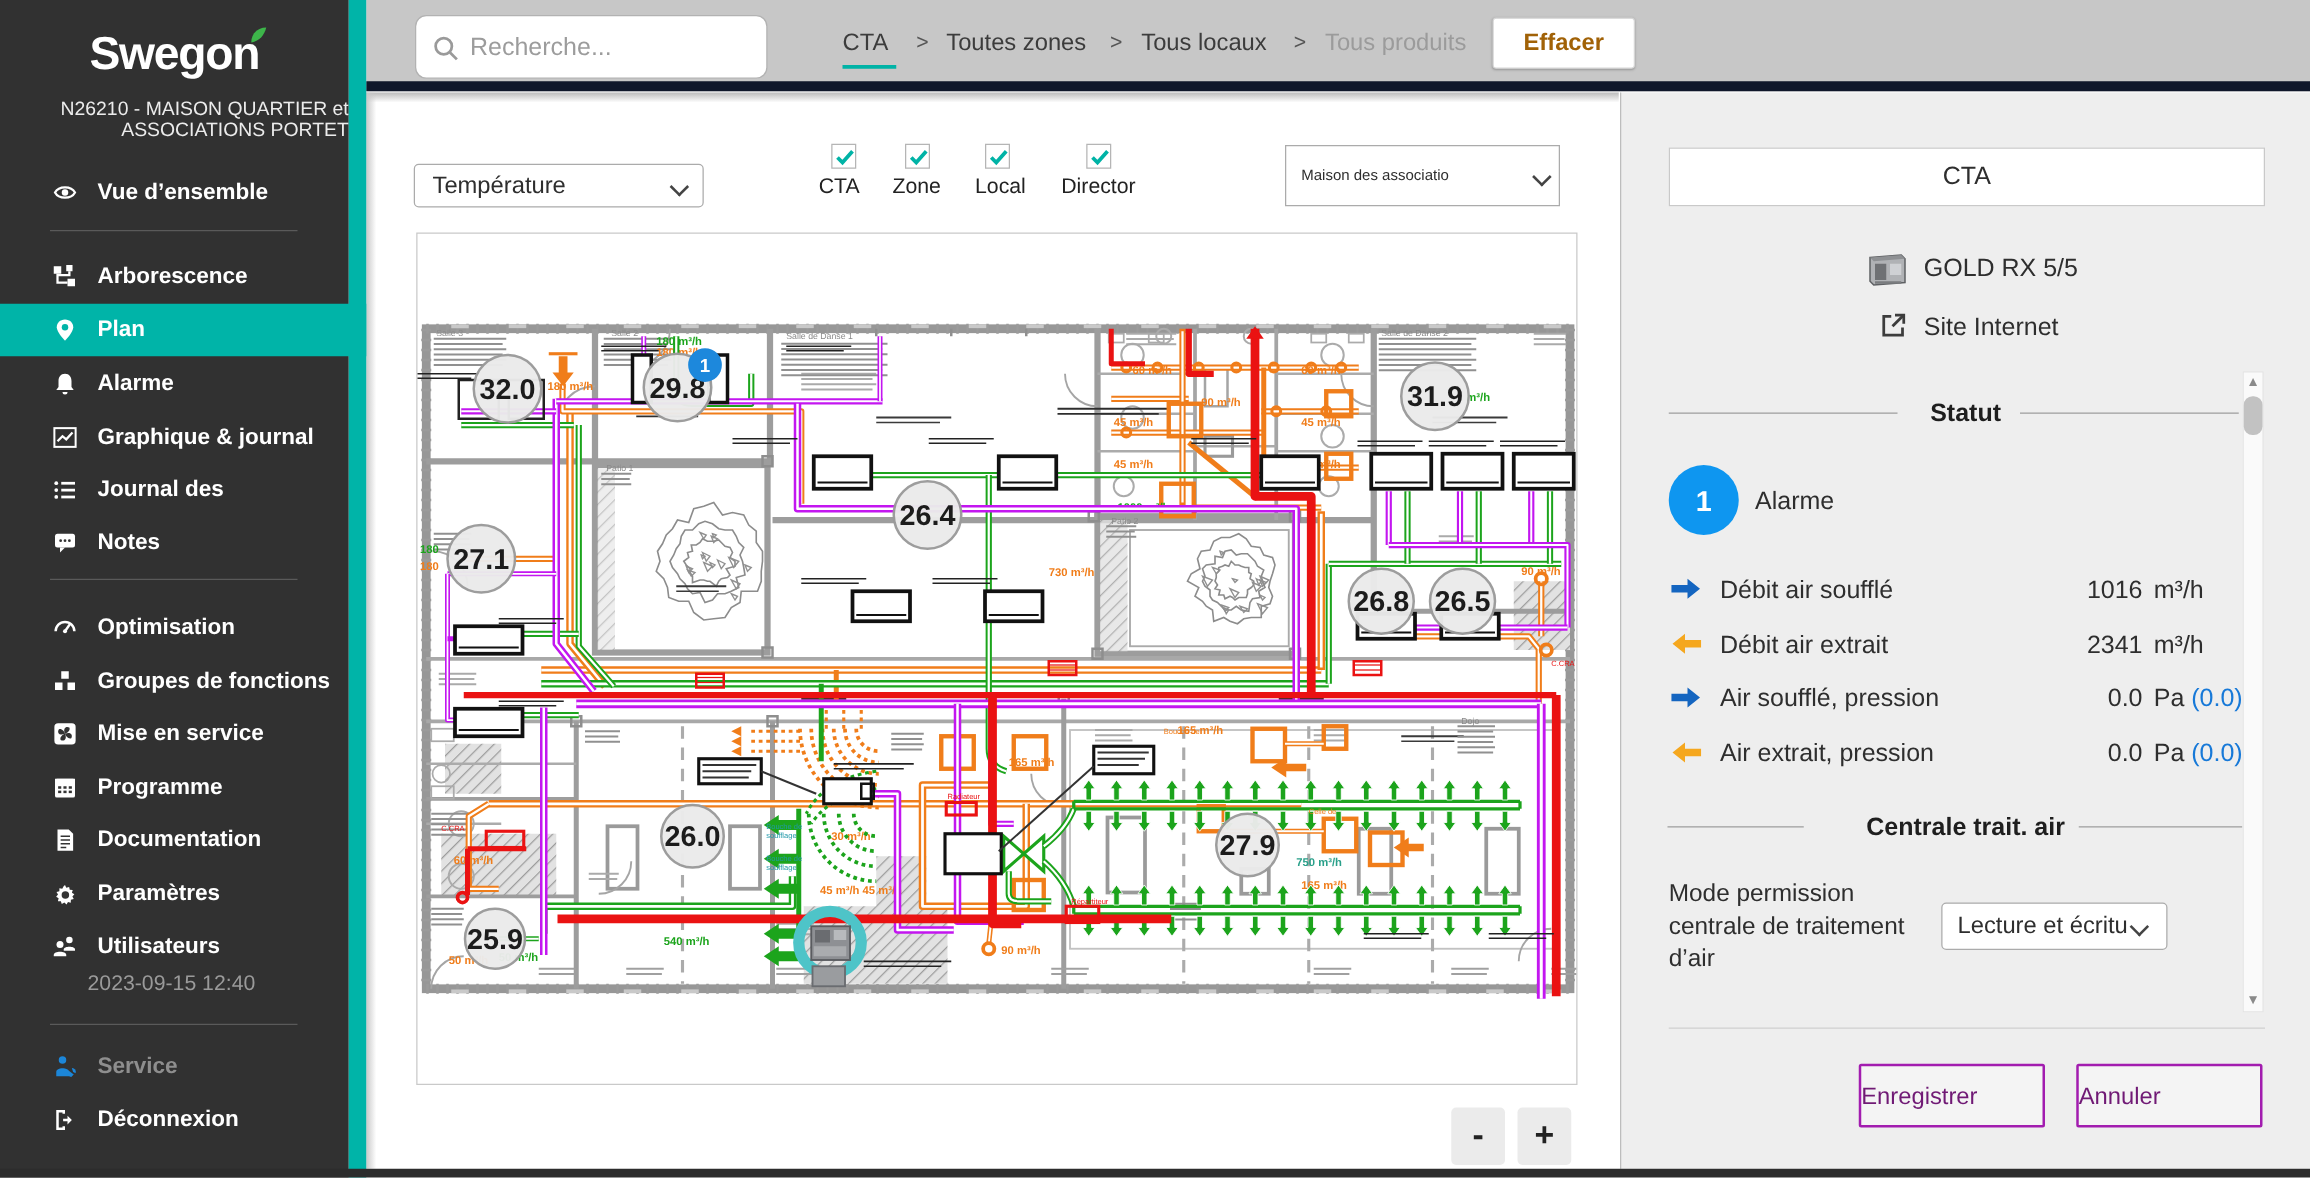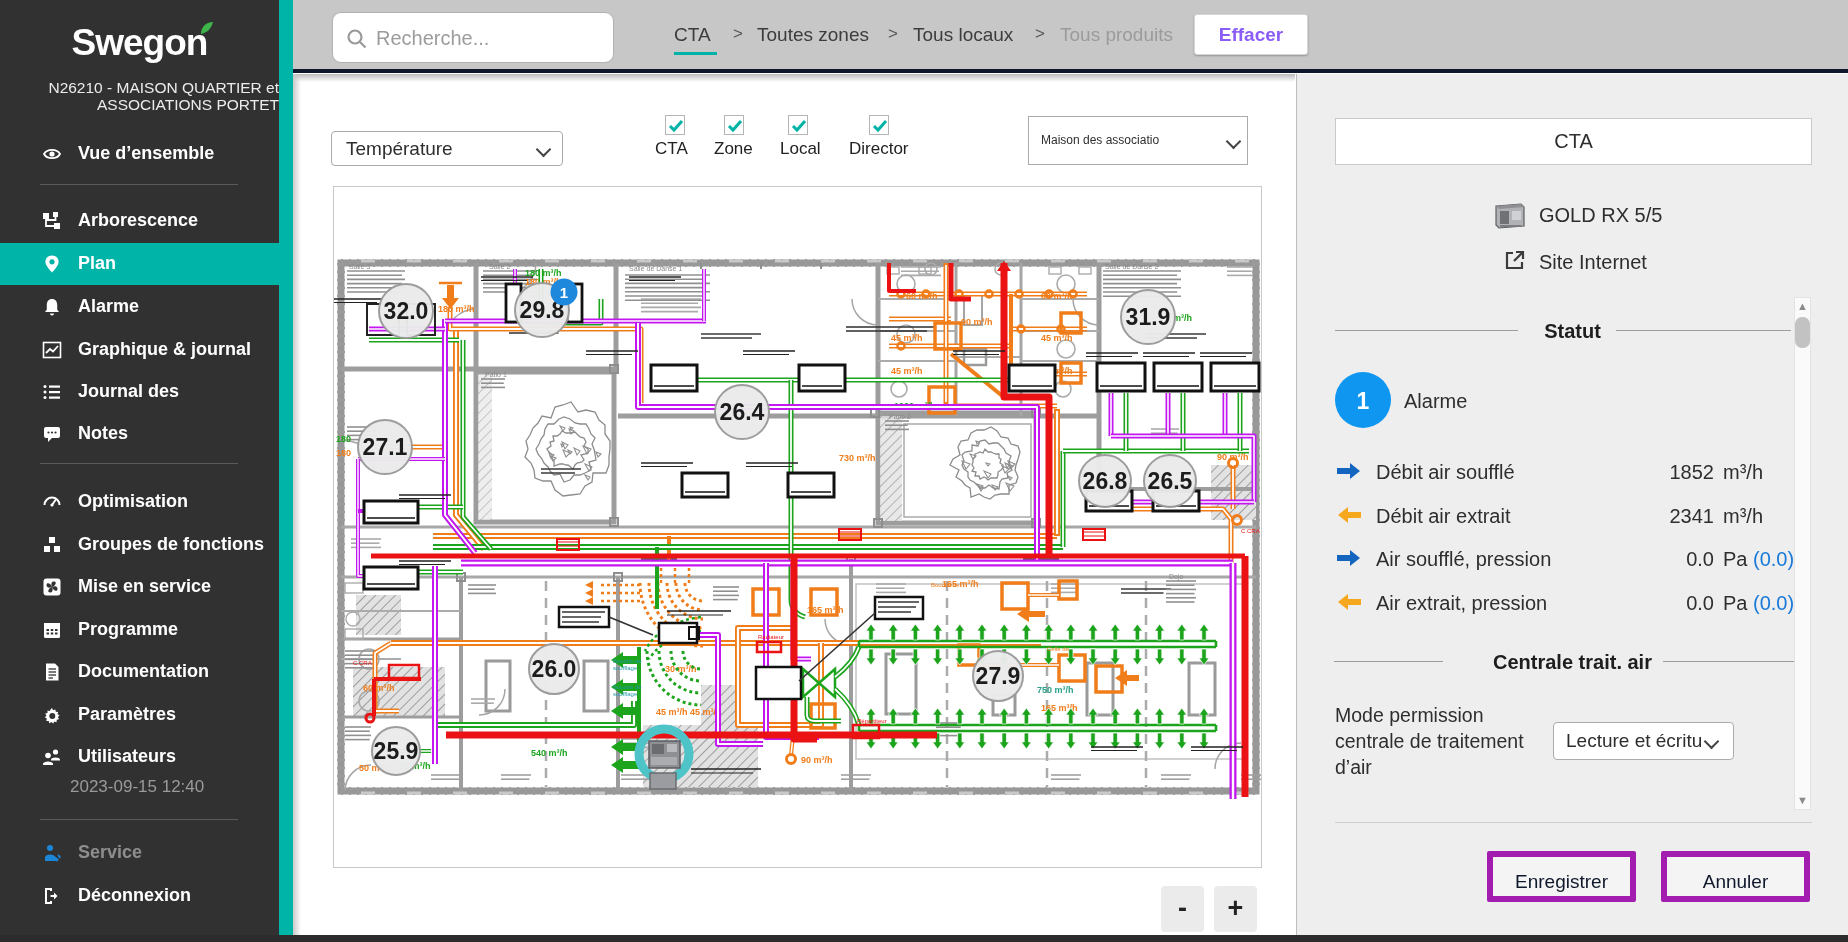--- a/index.html
+++ b/index.html
@@ -1,24 +1,24 @@
 <!DOCTYPE html>
 <html><head><meta charset="utf-8">
 <style>
 *{margin:0;padding:0;box-sizing:border-box}
 html,body{width:1848px;height:942px;overflow:hidden;font-family:"Liberation Sans",sans-serif;background:#fff}
 
-.topbar{position:absolute;left:293px;top:0;width:1555px;height:73px;background:#c7c7c7;border-bottom:4px solid #0f172a}
+.topbar{position:absolute;left:293px;top:0;width:1555px;height:73px;background:#c7c7c7;border-bottom:8px solid #0f172a}
 .search{position:absolute;left:39px;top:12px;width:282px;height:51px;background:#fff;border:1px solid #b2b2b2;border-radius:9px}
 .search .ph{position:absolute;left:43px;top:14px;font-size:20px;color:#9c9c9c}
 .crumb{position:absolute;top:24px;font-size:19px;color:#3c3c3c}
 .crumb.gray{color:#9b9b9b}
 .sep{position:absolute;top:24px;font-size:17px;color:#555}
 .cta-ul{position:absolute;left:381px;top:52px;width:43px;height:3px;background:#00b3a6}
-.effacer{position:absolute;left:901px;top:14px;width:114px;height:41px;background:#fff;border:1px solid #d6d6d6;border-radius:3px;box-shadow:0 1px 2px rgba(0,0,0,.25);font-size:19px;font-weight:bold;color:#8b5cf6;text-align:center;line-height:39px}
+.effacer{position:absolute;left:901px;top:14px;width:114px;height:41px;background:#fff;border:1px solid #d6d6d6;border-radius:3px;box-shadow:0 1px 2px rgba(0,0,0,.25);font-size:19px;font-weight:bold;color:#a16207;text-align:center;line-height:39px}
 
 .sidebar{position:absolute;left:0;top:0;width:279px;height:942px;background:#313131;z-index:5}
 .tealstripe{position:absolute;left:279px;top:0;width:14px;height:942px;background:#00b4a8;z-index:5}
 .logo{position:absolute;left:0;top:22px;width:279px;text-align:center;color:#fff;font-size:37px;font-weight:bold;letter-spacing:-1px}
 .proj{position:absolute;left:0;top:79px;width:279px;text-align:right;color:#ececec;font-size:15.5px;line-height:17px}
 .mitem{position:absolute;left:0;width:293px;height:42px}
 .mitem.active{background:#00b4a8}
 .mic{position:absolute;left:42px;top:11px}
 .mlb{position:absolute;left:78px;top:10px;font-size:18px;font-weight:bold;color:#fff;white-space:nowrap}
 .sdiv{position:absolute;left:40px;width:198px;height:1px;background:#5a5a5a}
@@ -45,21 +45,21 @@
 .metlb{position:absolute;font-size:20px;color:#2e2e2e}
 .metval{position:absolute;font-size:20px;color:#2e2e2e;text-align:right;width:80px}
 .metunit{position:absolute;font-size:20px;color:#2e2e2e}
 .blue{color:#1779d8}
 .scrollbar{position:absolute;left:497px;top:223px;width:17px;height:513px;background:#fafafa;border:1px solid #e3e3e3}
 .sthumb{position:absolute;left:498px;top:243px;width:15px;height:31px;background:#c2c2c2;border-radius:7px}
 .sarrow{position:absolute;left:499px;width:13px;height:13px;color:#8a8a8a;font-size:11px;text-align:center;line-height:13px}
 .mplbl{position:absolute;left:38px;font-size:19.5px;color:#2e2e2e;line-height:26px}
 .lectsel{position:absolute;left:256px;top:648px;width:181px;height:38px;border:1px solid #ababab;border-radius:4px;background:#fff;font-size:19px;color:#2e2e2e;line-height:36px;padding-left:12px;white-space:nowrap;overflow:hidden}
 .rdiv{position:absolute;left:38px;top:748px;width:477px;height:1px;background:#cfcfcf}
-.rbtn{position:absolute;top:777px;width:149px;height:51px;background:#f4f4f4;border:6px solid #a21caf;border-radius:2px;font-size:19px;color:#0f172a;text-align:center;line-height:49px}
+.rbtn{position:absolute;top:777px;width:149px;height:51px;background:#f4f4f4;border:2px solid #a21caf;border-radius:2px;font-size:19px;color:#701a75;line-height:49px}
 .bottomstrip{position:absolute;left:0;top:935px;width:1848px;height:7px;background:#2c2c2c;z-index:9}
 </style></head>
 <body>
 
 <div class="topbar">
   <div class="search">
       <svg style="position:absolute;left:13px;top:15px" width="22" height="22" viewBox="0 0 22 22">
         <circle cx="9" cy="9" r="6.5" fill="none" stroke="#9a9a9a" stroke-width="2.2"></circle>
         <line x1="14" y1="14" x2="19.5" y2="19.5" stroke="#9a9a9a" stroke-width="2.2"></line>
       </svg>
@@ -1007,21 +1007,21 @@
   <div class="sline" style="left:38px;top:256px;width:183px"></div>
   <div class="sline" style="left:319px;top:256px;width:175px"></div>
   <div style="position:absolute;left:38px;top:298px;width:56px;height:56px;border-radius:50%;background:#0e96f0"></div>
   <div style="position:absolute;left:38px;top:314px;width:56px;text-align:center;font-size:23px;font-weight:bold;color:#fff">1</div>
   <div class="rrow" style="left:107px;top:316px">Alarme</div>
 
   <div style="position:absolute;left:40px;top:388px"><svg width="24" height="18" viewBox="0 0 24 18">
         <path d="M0,6 L13,6 L13,1 L23,9 L13,17 L13,12 L0,12 Z" fill="#1465c0"></path>
       </svg></div>
   <div class="metlb" style="left:79px;top:387px">Débit air soufflé</div>
-  <div class="metval" style="left:337px;top:387px">1852</div>
+  <div class="metval" style="left:337px;top:387px">1016</div>
   <div class="metunit" style="left:426px;top:387px">m³/h</div>
 
   <div style="position:absolute;left:40px;top:432px"><svg width="24" height="18" viewBox="0 0 24 18">
         <path d="M24,6 L11,6 L11,1 L1,9 L11,17 L11,12 L24,12 Z" fill="#f5a71e"></path>
       </svg></div>
   <div class="metlb" style="left:79px;top:431px">Débit air extrait</div>
   <div class="metval" style="left:337px;top:431px">2341</div>
   <div class="metunit" style="left:426px;top:431px">m³/h</div>
 
   <div style="position:absolute;left:40px;top:475px"><svg width="24" height="18" viewBox="0 0 24 18">

